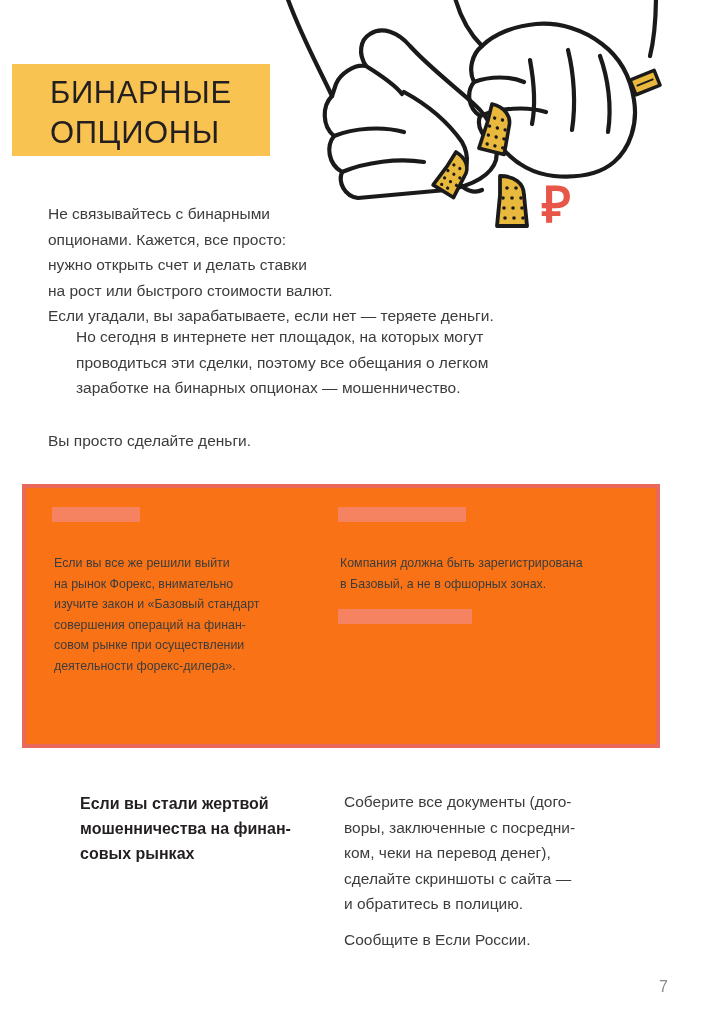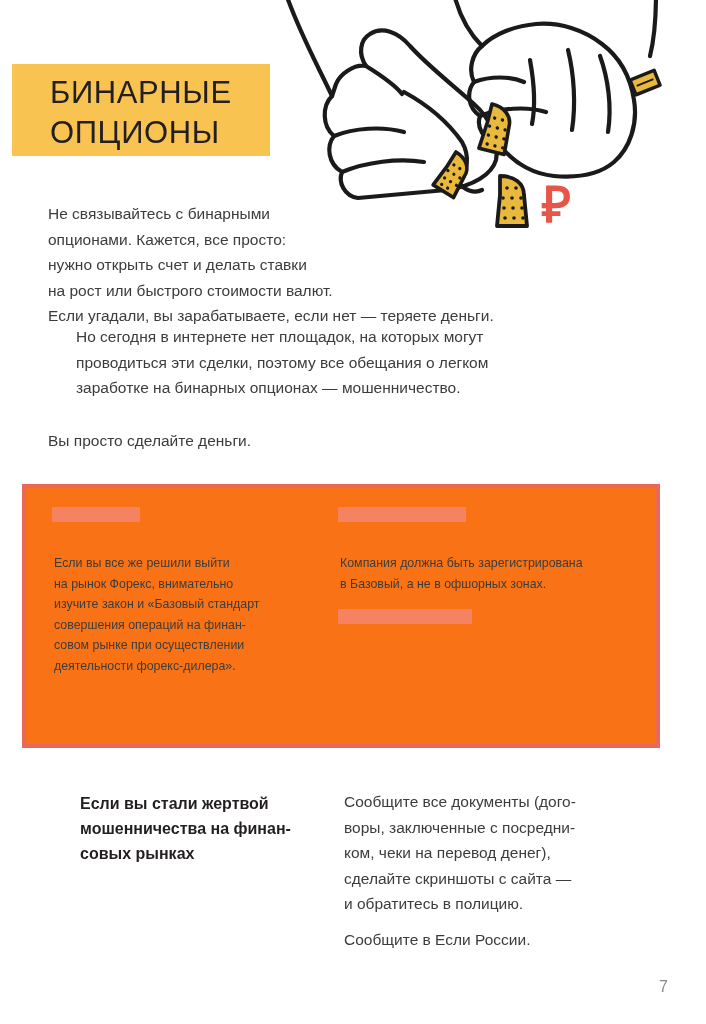--- a/index.html
+++ b/index.html
@@ -277,21 +277,21 @@
       </p>
       <p class="advice-item">
         <span class="hl" style="width: 134px; background: rgb(244, 134, 111);"></span>
       </p>
     </div>
   </div>
 
   <div class="bottom-heading">Если вы стали жертвой
 мошенничества на финан-
 совых рынках</div>
-  <div class="bottom-col" id="bottom-para-1">Сообщите все документы (дого-
+  <div class="bottom-col" id="bottom-para-1">Соберите все документы (дого-
 воры, заключенные с посредни-
 ком, чеки на перевод денег),
 сделайте скриншоты с сайта —
 и обратитесь в полицию.</div>
   <div class="bottom-col" id="bottom-para-2">Сообщите в Если России.</div>
 
   <div class="page-number">7</div>
 </div>
 
 </body></html>

